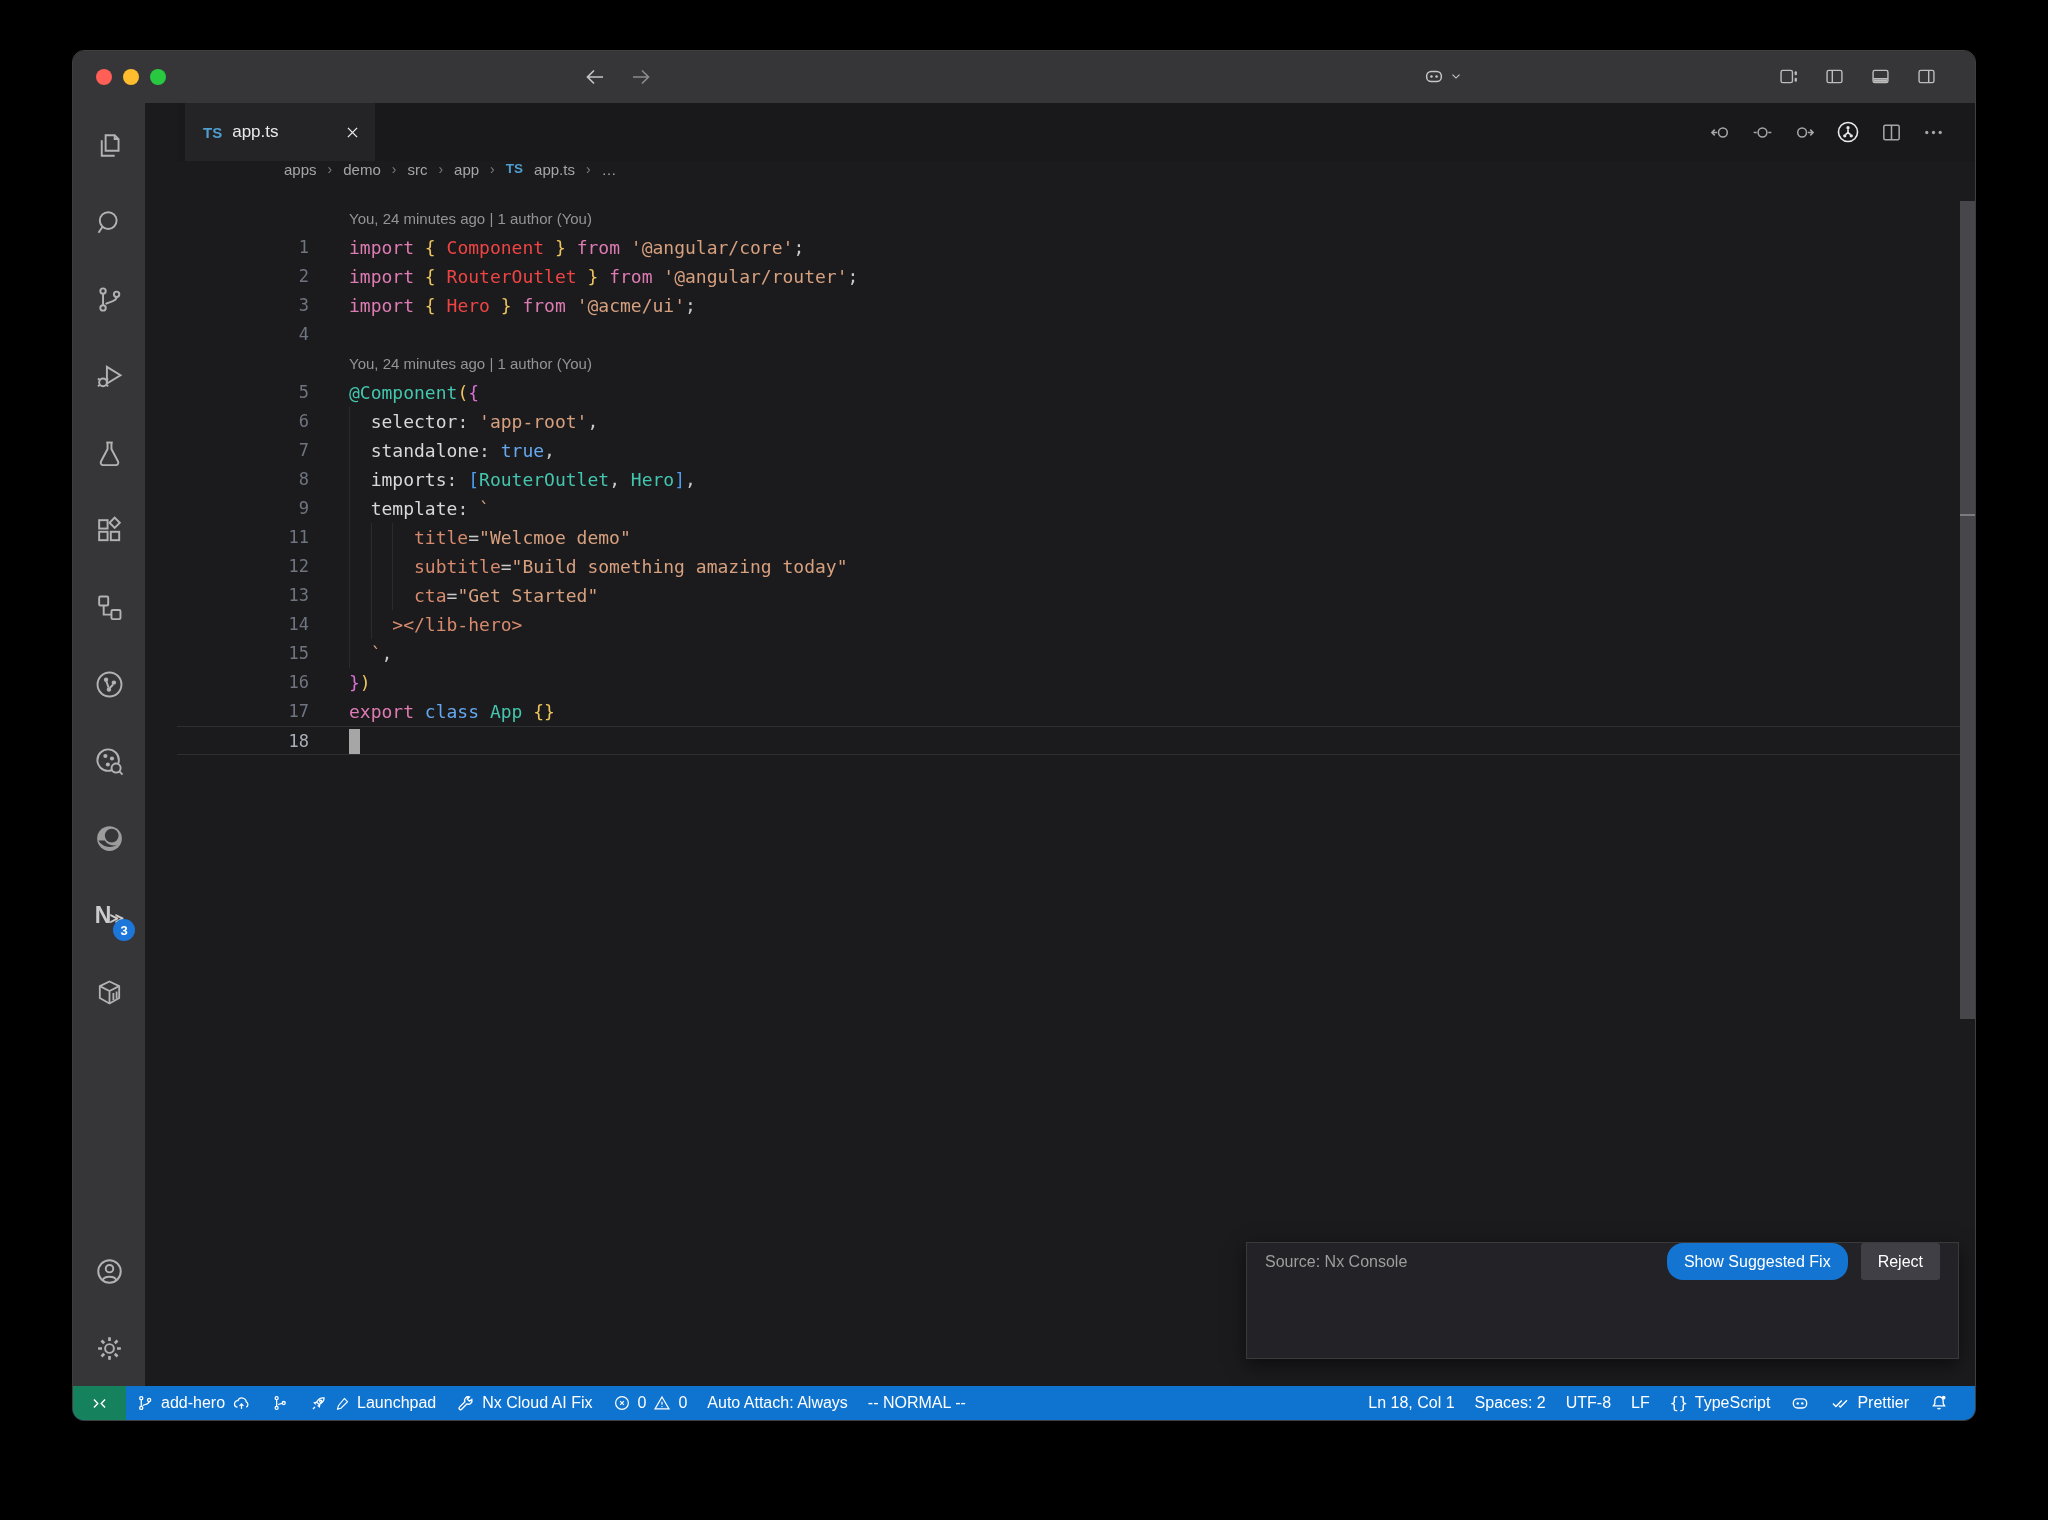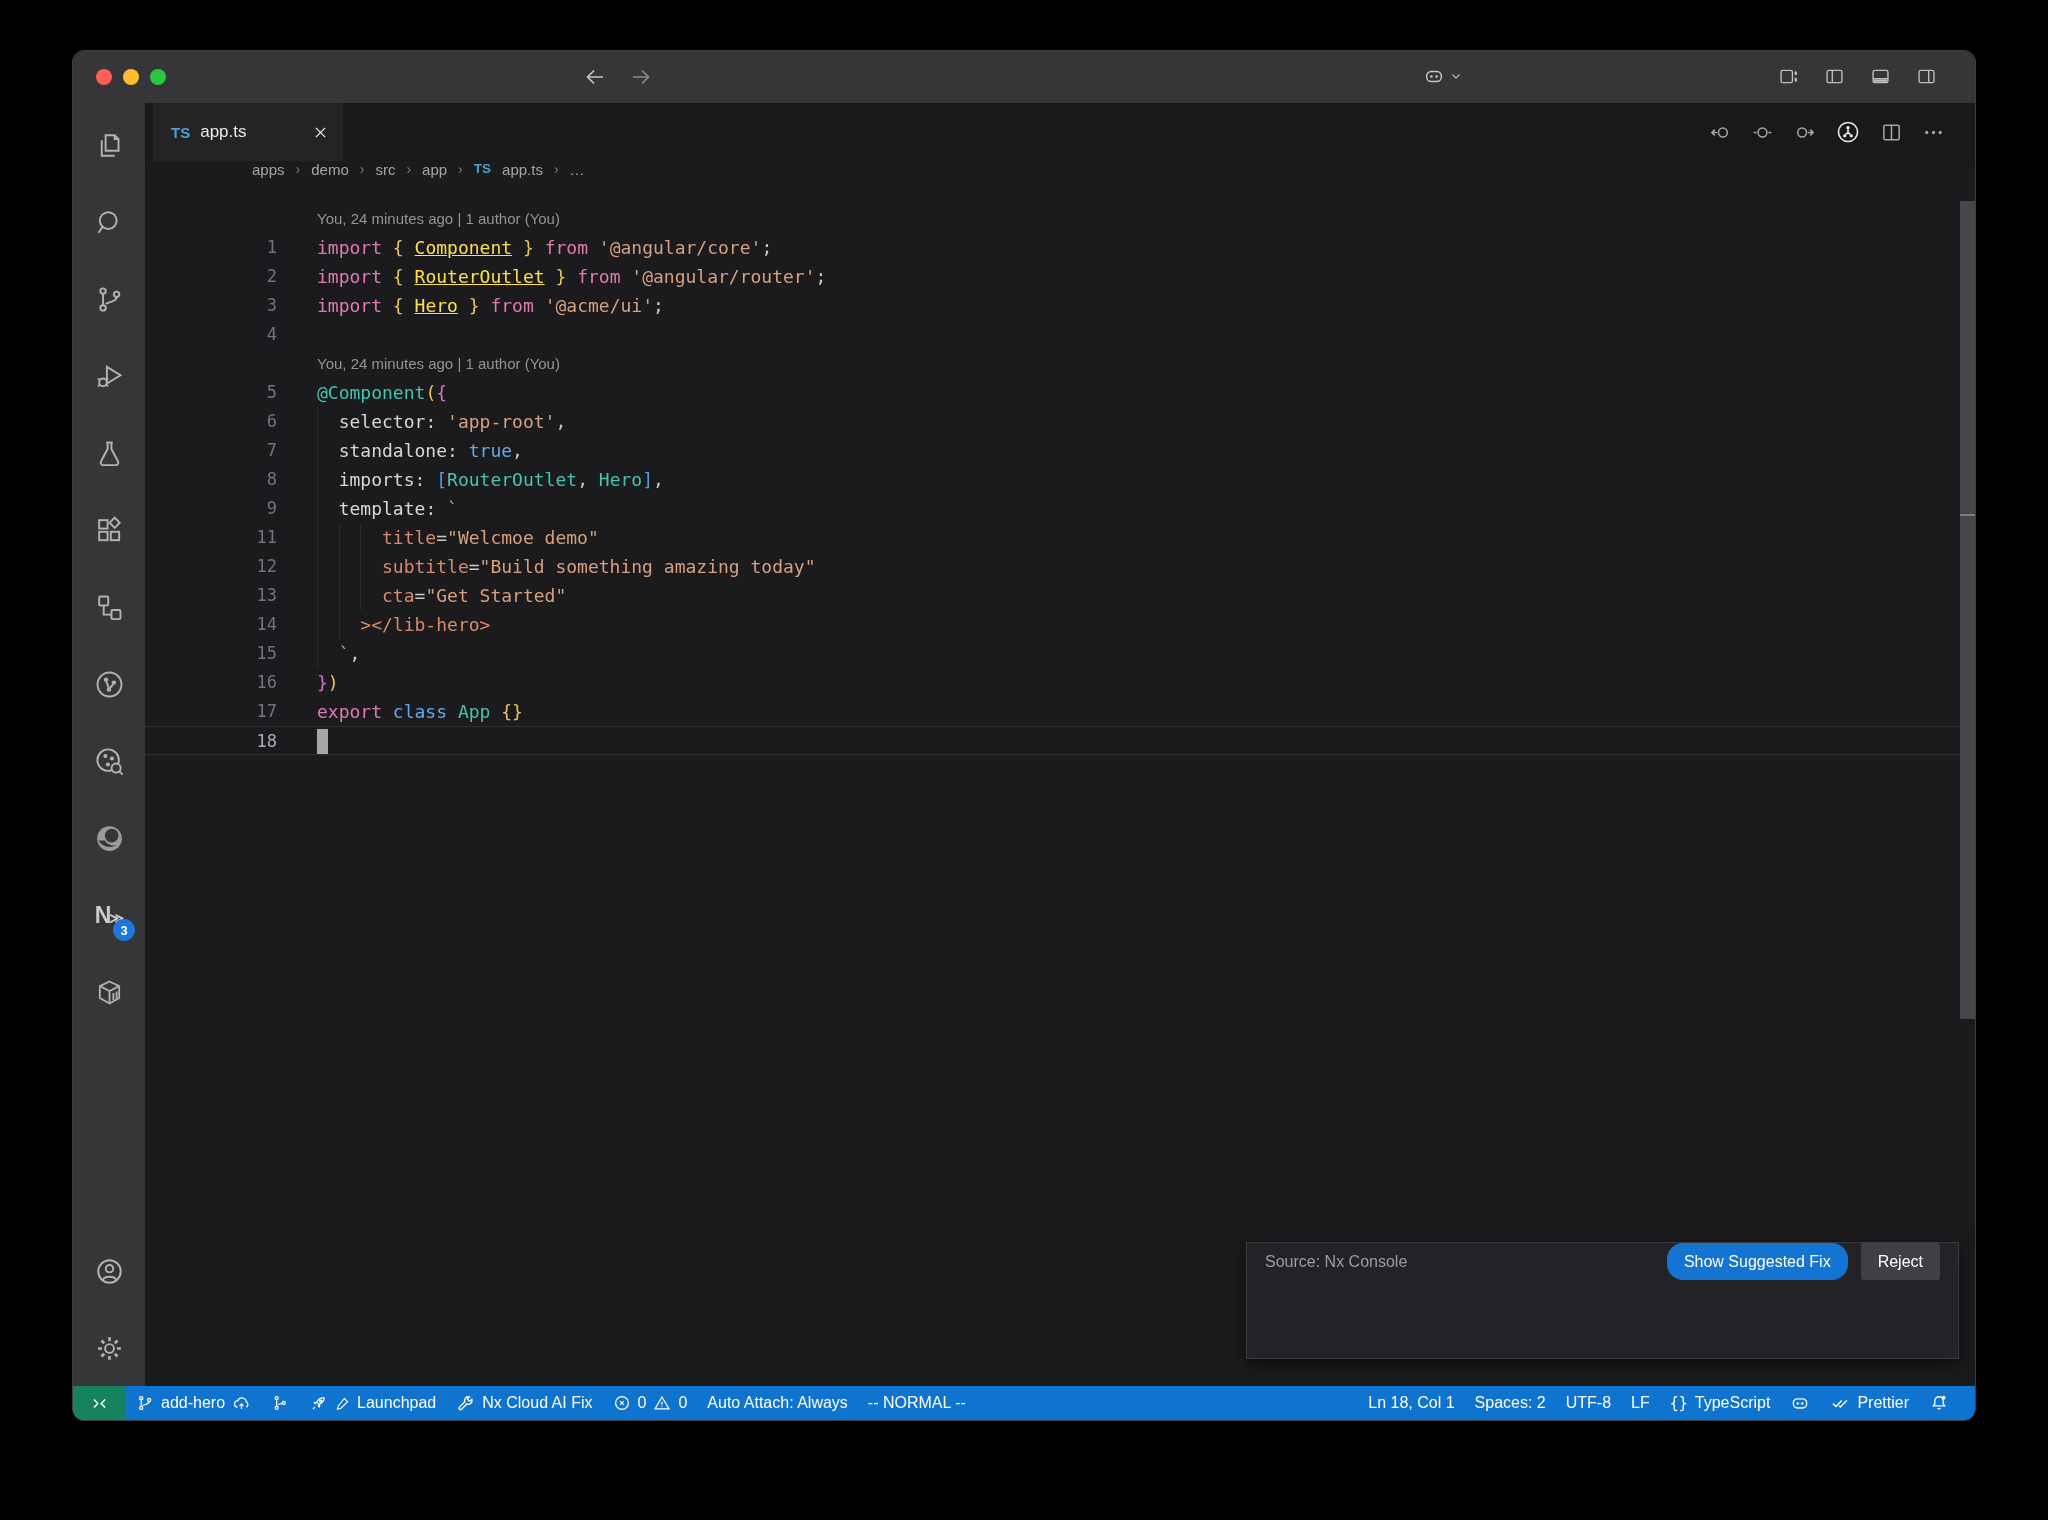--- a/index.html
+++ b/index.html
@@ -31,21 +31,21 @@
   .ab-icon { width:48px; height:48px; margin-bottom:29px; display:flex; align-items:center;
              justify-content:center; color:#b2b2b2; position:relative; }
   .ab-spacer { flex:1; }
   .nx-logo { font-weight:800; font-size:23px; color:#cbcbcb; letter-spacing:-1px; }
   .nx-logo small { font-size:14px; font-weight:700; margin-left:-1px; }
   .badge { position:absolute; right:-2px; bottom:-2px; width:22px; height:22px; border-radius:50%;
            background:#1d76d9; color:#fff; font-size:13px; font-weight:700;
            display:flex; align-items:center; justify-content:center; }
 
   
-  .editorcol { flex:1; display:flex; flex-direction:column; min-width:0; }
+  .editorcol { flex:1; display:flex; flex-direction:column; min-width:0;padding-left:32px; }
   .tabstrip { height:58px; flex:0 0 58px; background:#19191b; display:flex; align-items:stretch; }
   .tab { margin-left:8px; width:190px; background:#242427; display:flex; align-items:center;
          gap:10px; padding:0 14px 0 18px; color:#e9e9e9; font-size:17px; }
   .ts-badge { color:#4e9fcf; font-weight:700; font-size:15px; }
   .tab-close { margin-left:auto; color:#e8e8e8; }
   .editor-actions { margin-left:auto; margin-right:30px; display:flex; align-items:center;
                     gap:19px; color:#a6a6a6; }
   .editor-actions .bright { color:#e8e8e8; }
 
   .breadcrumbs { height:40px; flex:0 0 40px; background:#1b1b1d; display:flex; align-items:flex-start;
@@ -61,21 +61,21 @@
   .gutter { width:132px; flex:0 0 132px; text-align:right; color:#6f7580;
             font-family:"DejaVu Sans Mono", monospace; font-size:17px; }
   .crow.active .gutter { color:#a9aeb8; }
   .codetext { position:relative; flex:1; padding-left:40px; white-space:pre;
               font-family:"DejaVu Sans Mono", monospace; font-size:18px; color:#d4d4d4; }
   .codetext.blame { font-family:"Liberation Sans", sans-serif; font-size:15px; color:#949494; }
   .guide { position:absolute; top:0; bottom:0; width:1px; background:rgba(255,255,255,.07); }
   .cursor { position:absolute; left:40px; top:2px; width:11px; height:25px; background:#a6a6a6; }
   .tk-kw  { color:#de7bb3; }  .tk-b1  { color:#edc35f; }
   .tk-b2  { color:#d96fd1; }  .tk-b3  { color:#4f9cf0; }
-  .tk-typ { color:#fde047;text-decoration:underline; }  .tk-teal{ color:#44c5ad; }
+  .tk-typ { color:#ef4444; }  .tk-teal{ color:#44c5ad; }
   .tk-str { color:#d7a07f; }  .tk-tag { color:#d78a6d; }
   .tk-prop{ color:#d8d8d8; }  .tk-pun { color:#c9c9c9; }
   .tk-blu { color:#64a9ef; }  .tk-txt { color:#d4d4d4; }
 
   .scrollbar { position:absolute; top:0; right:0; width:15px; height:100%; }
   .scroll-slider { position:absolute; top:0; right:0; width:15px; height:818px; background:#47474b; }
   .scroll-marker { position:absolute; top:313px; right:0; width:15px; height:2px; background:#7c7c80; }
 
   
   .notification { position:absolute; right:16px; bottom:27px; width:713px; height:117px;

